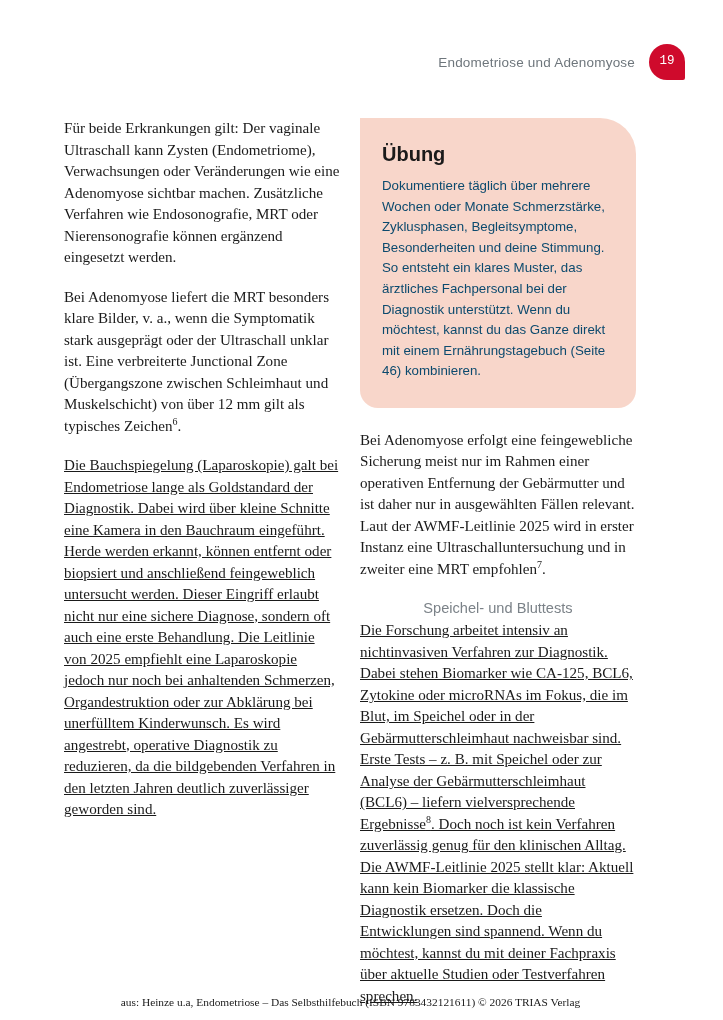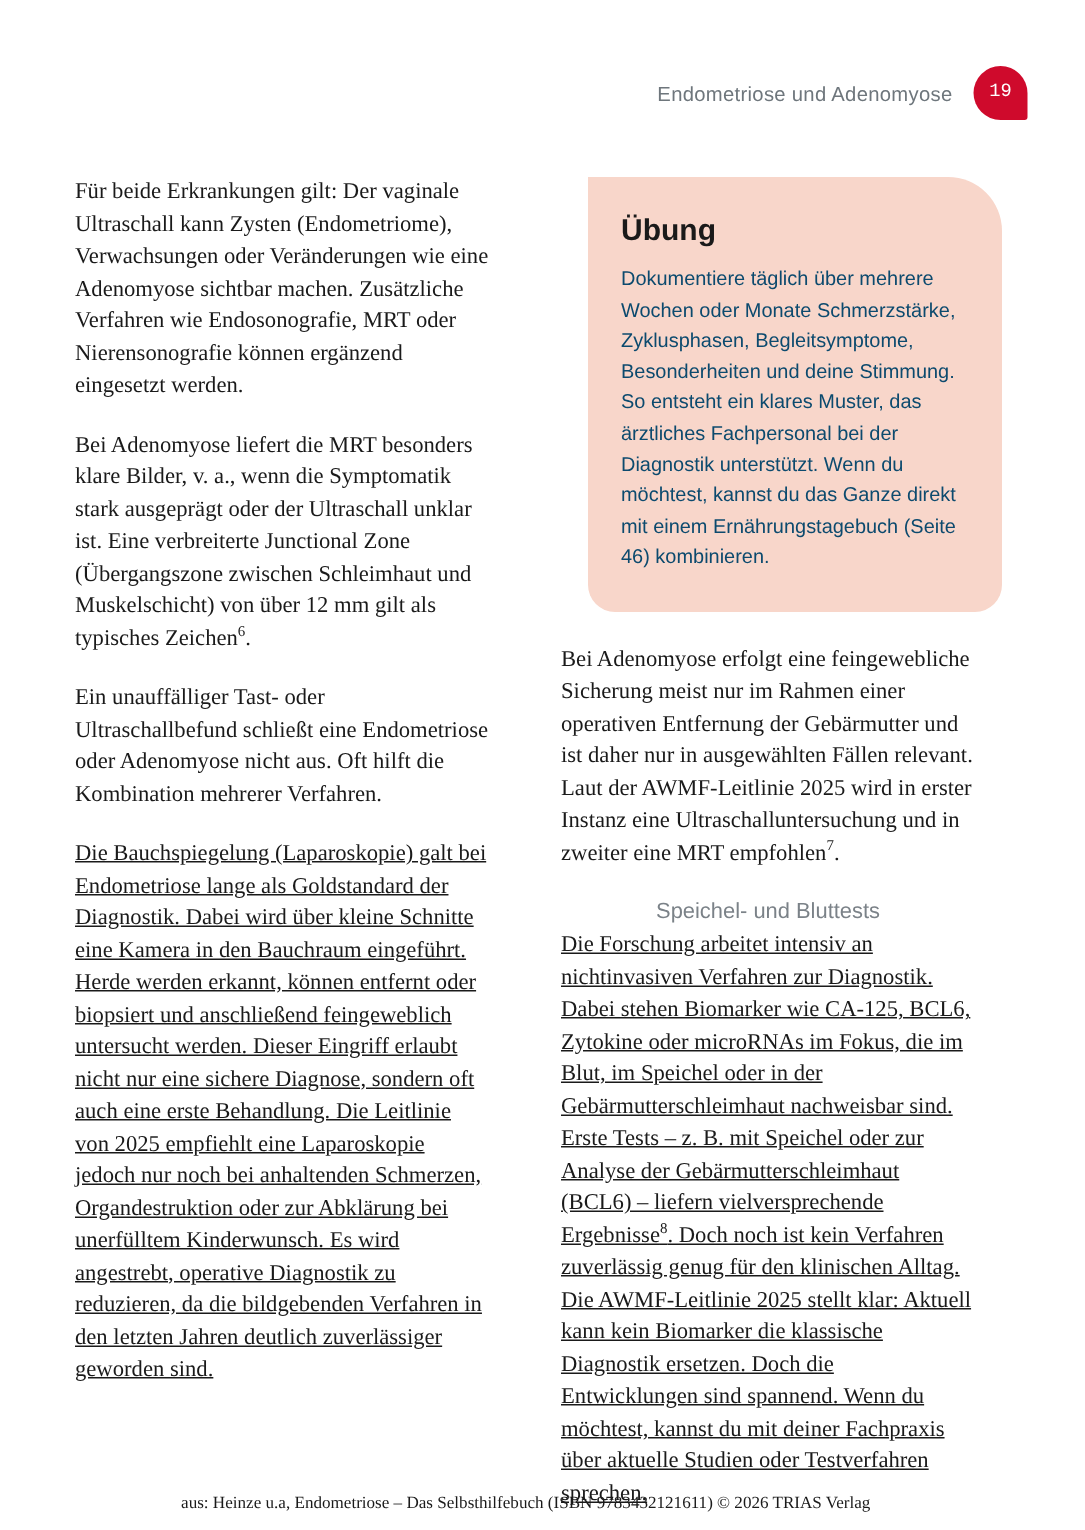--- a/index.html
+++ b/index.html
@@ -46,24 +46,24 @@
     justify-content: center;
     line-height: 1;
     padding-bottom: 1px;
     box-sizing: border-box;
   }
 
   
   .page-body {
     position: absolute;
     top: 118px;
-    left: 50px;
+    left: 64px;
     width: 600px;
     display: flex;
-    gap: 48px;
+    gap: 20px;
   }
   .col {
     width: 276px;
   }
 
   p.para {
     margin: 0 0 18px 0;
     font-size: 15.1px;
     line-height: 21.5px;
     text-align: left;
@@ -88,21 +88,20 @@
   h2.subhead.tight { margin-top: 4px; text-align: center; }
 
   
   .exercise-box {
     background: #f8d6ca;
     border-radius: 0 36px 18px 18px;
     padding: 24px 26px 26px 22px;
     box-sizing: border-box;
     width: 276px;
     margin-bottom: 22px;
-    margin-left: 18px;
   }
   .exercise-title {
     font-family: "Liberation Sans", sans-serif;
     font-weight: bold;
     font-size: 20px;
     line-height: 24px;
     color: #1a1a1a;
     margin: 0 0 10px 0;
   }
   .exercise-text {
@@ -137,21 +136,20 @@
 </div>
 
 <div class="page-body">
 
   <div class="col">
 
     <p class="para">Für beide Erkrankungen gilt: Der vaginale Ultraschall kann Zysten (Endometriome), Verwachsungen oder Veränderungen wie eine Adenomyose sichtbar machen. Zusätzliche Verfahren wie Endosonografie, MRT oder Nierensonografie können ergänzend eingesetzt werden.</p>
 
     <p class="para"><span>Bei Adenomyose liefert die MRT besonders klare Bilder, v. a., wenn die Symptomatik stark ausgeprägt oder der Ultraschall unklar ist. Eine verbreiterte Junctional Zone (Übergangszone zwischen Schleimhaut und Muskelschicht) von über 12 mm gilt als typisches Zeichen</span><sup>6</sup><span>.</span></p>
 
-    <p class="para">Ein unauffälliger Tast- oder Ultraschallbefund schließt eine Endometriose oder Adenomyose nicht aus. Oft hilft die Kombination mehrerer Verfahren.</p>
 
 
     <p class="para">Die Bauchspiegelung (Laparoskopie) galt bei Endometriose lange als Goldstandard der Diagnostik. Dabei wird über kleine Schnitte eine Kamera in den Bauchraum eingeführt. Herde werden erkannt, können entfernt oder biopsiert und anschließend feingeweblich untersucht werden. Dieser Eingriff erlaubt nicht nur eine sichere Diagnose, sondern oft auch eine erste Behandlung. Die Leitlinie von 2025 empfiehlt eine Laparoskopie jedoch nur noch bei anhaltenden Schmerzen, Organdestruktion oder zur Abklärung bei unerfülltem Kinderwunsch. Es wird angestrebt, operative Diagnostik zu reduzieren, da die bildgebenden Verfahren in den letzten Jahren deutlich zuverlässiger geworden sind.</p>
   </div>
 
   <div class="col">
 
     <div class="exercise-box" style="background: rgb(248, 214, 202);">
       <div class="exercise-title">Übung</div>
       <p class="exercise-text">Dokumentiere täglich über mehrere Wochen oder Monate Schmerzstärke, Zyklusphasen, Begleitsymptome, Besonderheiten und deine Stimmung. So entsteht ein klares Muster, das ärztliches Fachpersonal bei der Diagnostik unterstützt. Wenn du möchtest, kannst du das Ganze direkt mit einem Ernährungstagebuch (Seite 46) kombinieren.</p>

